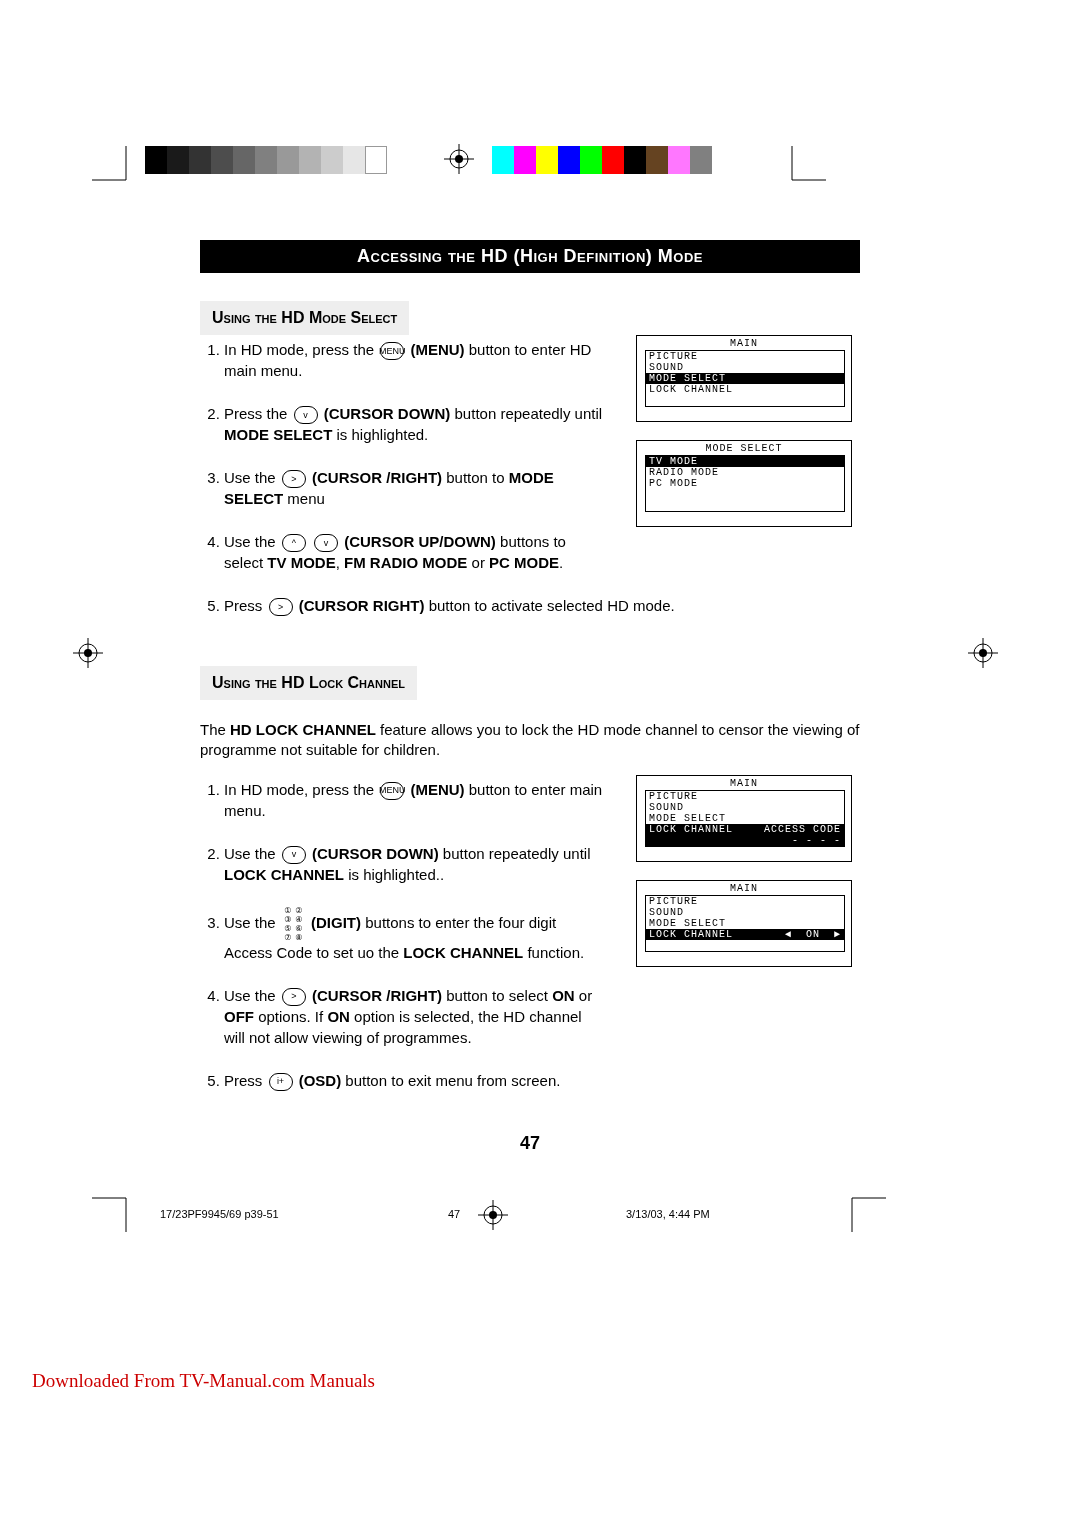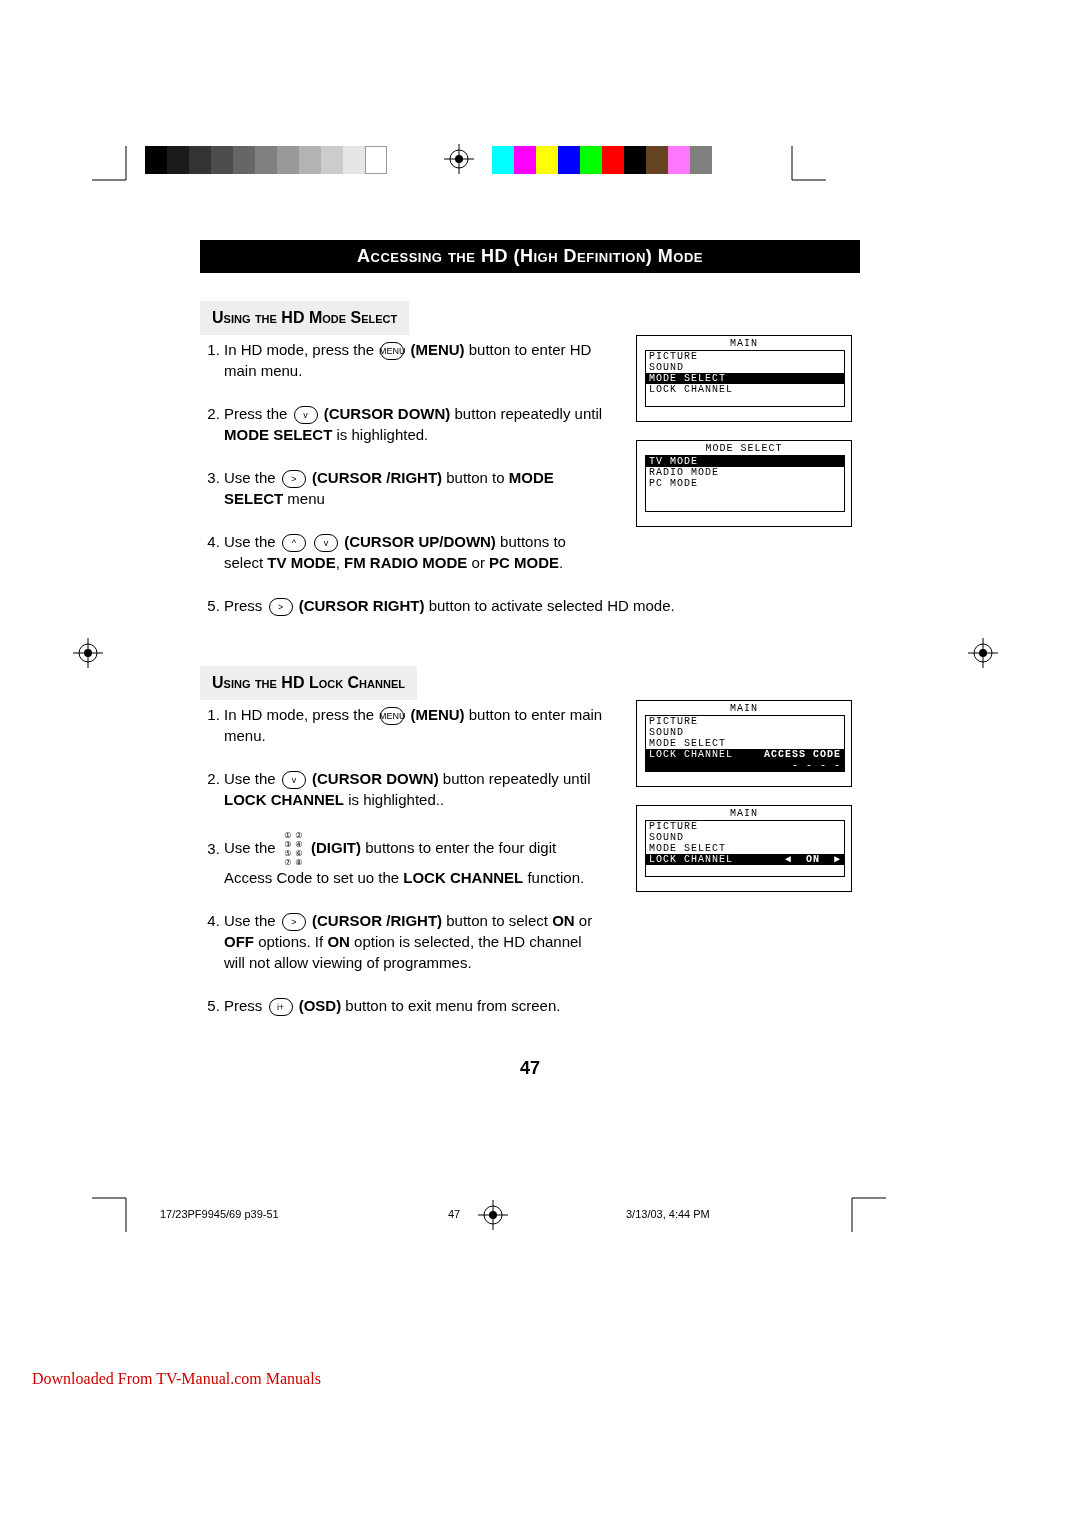--- a/index.html
+++ b/index.html
@@ -23,28 +23,28 @@
 ol.steps { padding-left:24px; margin:4px 0 0 0; }
 ol.steps li { margin-bottom:22px; line-height:1.4; }
 .btn-icon { display:inline-flex; align-items:center; justify-content:center; width:22px; height:16px; border:1px solid #000; border-radius:9px; font-size:9px; vertical-align:middle; margin:0 2px; }
 .digit-grid { display:inline-grid; grid-template-columns:auto auto; grid-template-rows:auto auto auto auto; gap:1px; font-size:8px; line-height:8px; vertical-align:middle; margin:0 3px; }
 .digit-grid span { display:inline-block; width:10px; text-align:center; }
 .osd-screen { border:1px solid #000; width:214px; margin-bottom:18px; font-family:"Courier New",monospace; font-size:10px; letter-spacing:1px; }
 .osd-title { text-align:center; padding:2px 0 1px 0; font-size:10px; }
 .osd-body { border:1px solid #000; margin:0 6px 14px 8px; }
 .osd-line { padding:0 3px; white-space:pre; }
 .osd-hi { background:#000; color:#fff; }
-.osd-right { float:right;font-weight:bold; }
+.osd-right { float:right; }
 .pagenum { text-align:center; font-weight:bold; font-size:18px; margin-top:20px; }
 .footer-row { position:absolute; left:0; right:0; top:1200px; height:30px; }
 .footer-text { position:absolute; font-size:11px; }
 .footer-text.left { left:160px; top:8px; }
 .footer-text.mid { left:448px; top:8px; }
 .footer-text.right { left:626px; top:8px; }
-.download-note { position:absolute; left:32px; top:1370px; color:#c00; font-family:"Times New Roman",serif; font-size:16px; }
+.download-note { position:absolute; left:32px; top:1370px; color:#c00; font-family:"Times New Roman",serif; font-size:19px; }
 b { font-weight:bold; }
 </style>
 </head>
 <body>
 
 <div class="page">
 
   <div class="colorbar-row">
     <div class="corner" style="left:92px; top:2px;"><svg viewBox="0 0 36 36">
           <path d="M0 34 h34 M34 0 v34" stroke="#000" stroke-width="1" fill="none"></path>
@@ -130,20 +130,23 @@
             <div class="osd-line">PC MODE</div>
             <div class="osd-line">&nbsp;</div>
             <div class="osd-line">&nbsp;</div>
           </div>
         </div>
       </div>
     </div>
 
     
     <div class="section-head">Using the HD Lock Channel</div>
+    <p class="intro">
+      <span>The </span><b>HD LOCK CHANNEL</b><span> feature allows you to lock the HD mode channel to censor the viewing of programme not suitable for children.</span>
+    </p>
 
     <div class="cols">
       <div class="col-steps">
         <ol class="steps">
           <li><span>In HD mode,  press the </span><span class="btn-icon">MENU</span><b> (MENU)</b><span> button to enter main menu.</span></li>
           <li><span>Use the </span><span class="btn-icon">v</span><b> (CURSOR DOWN)</b><span> button repeatedly until  </span><b>LOCK CHANNEL</b><span> is highlighted..</span></li>
           <li><span>Use the </span><span class="digit-grid">
                 <span>①</span>
                 <span>②</span>
                 <span>③</span>

